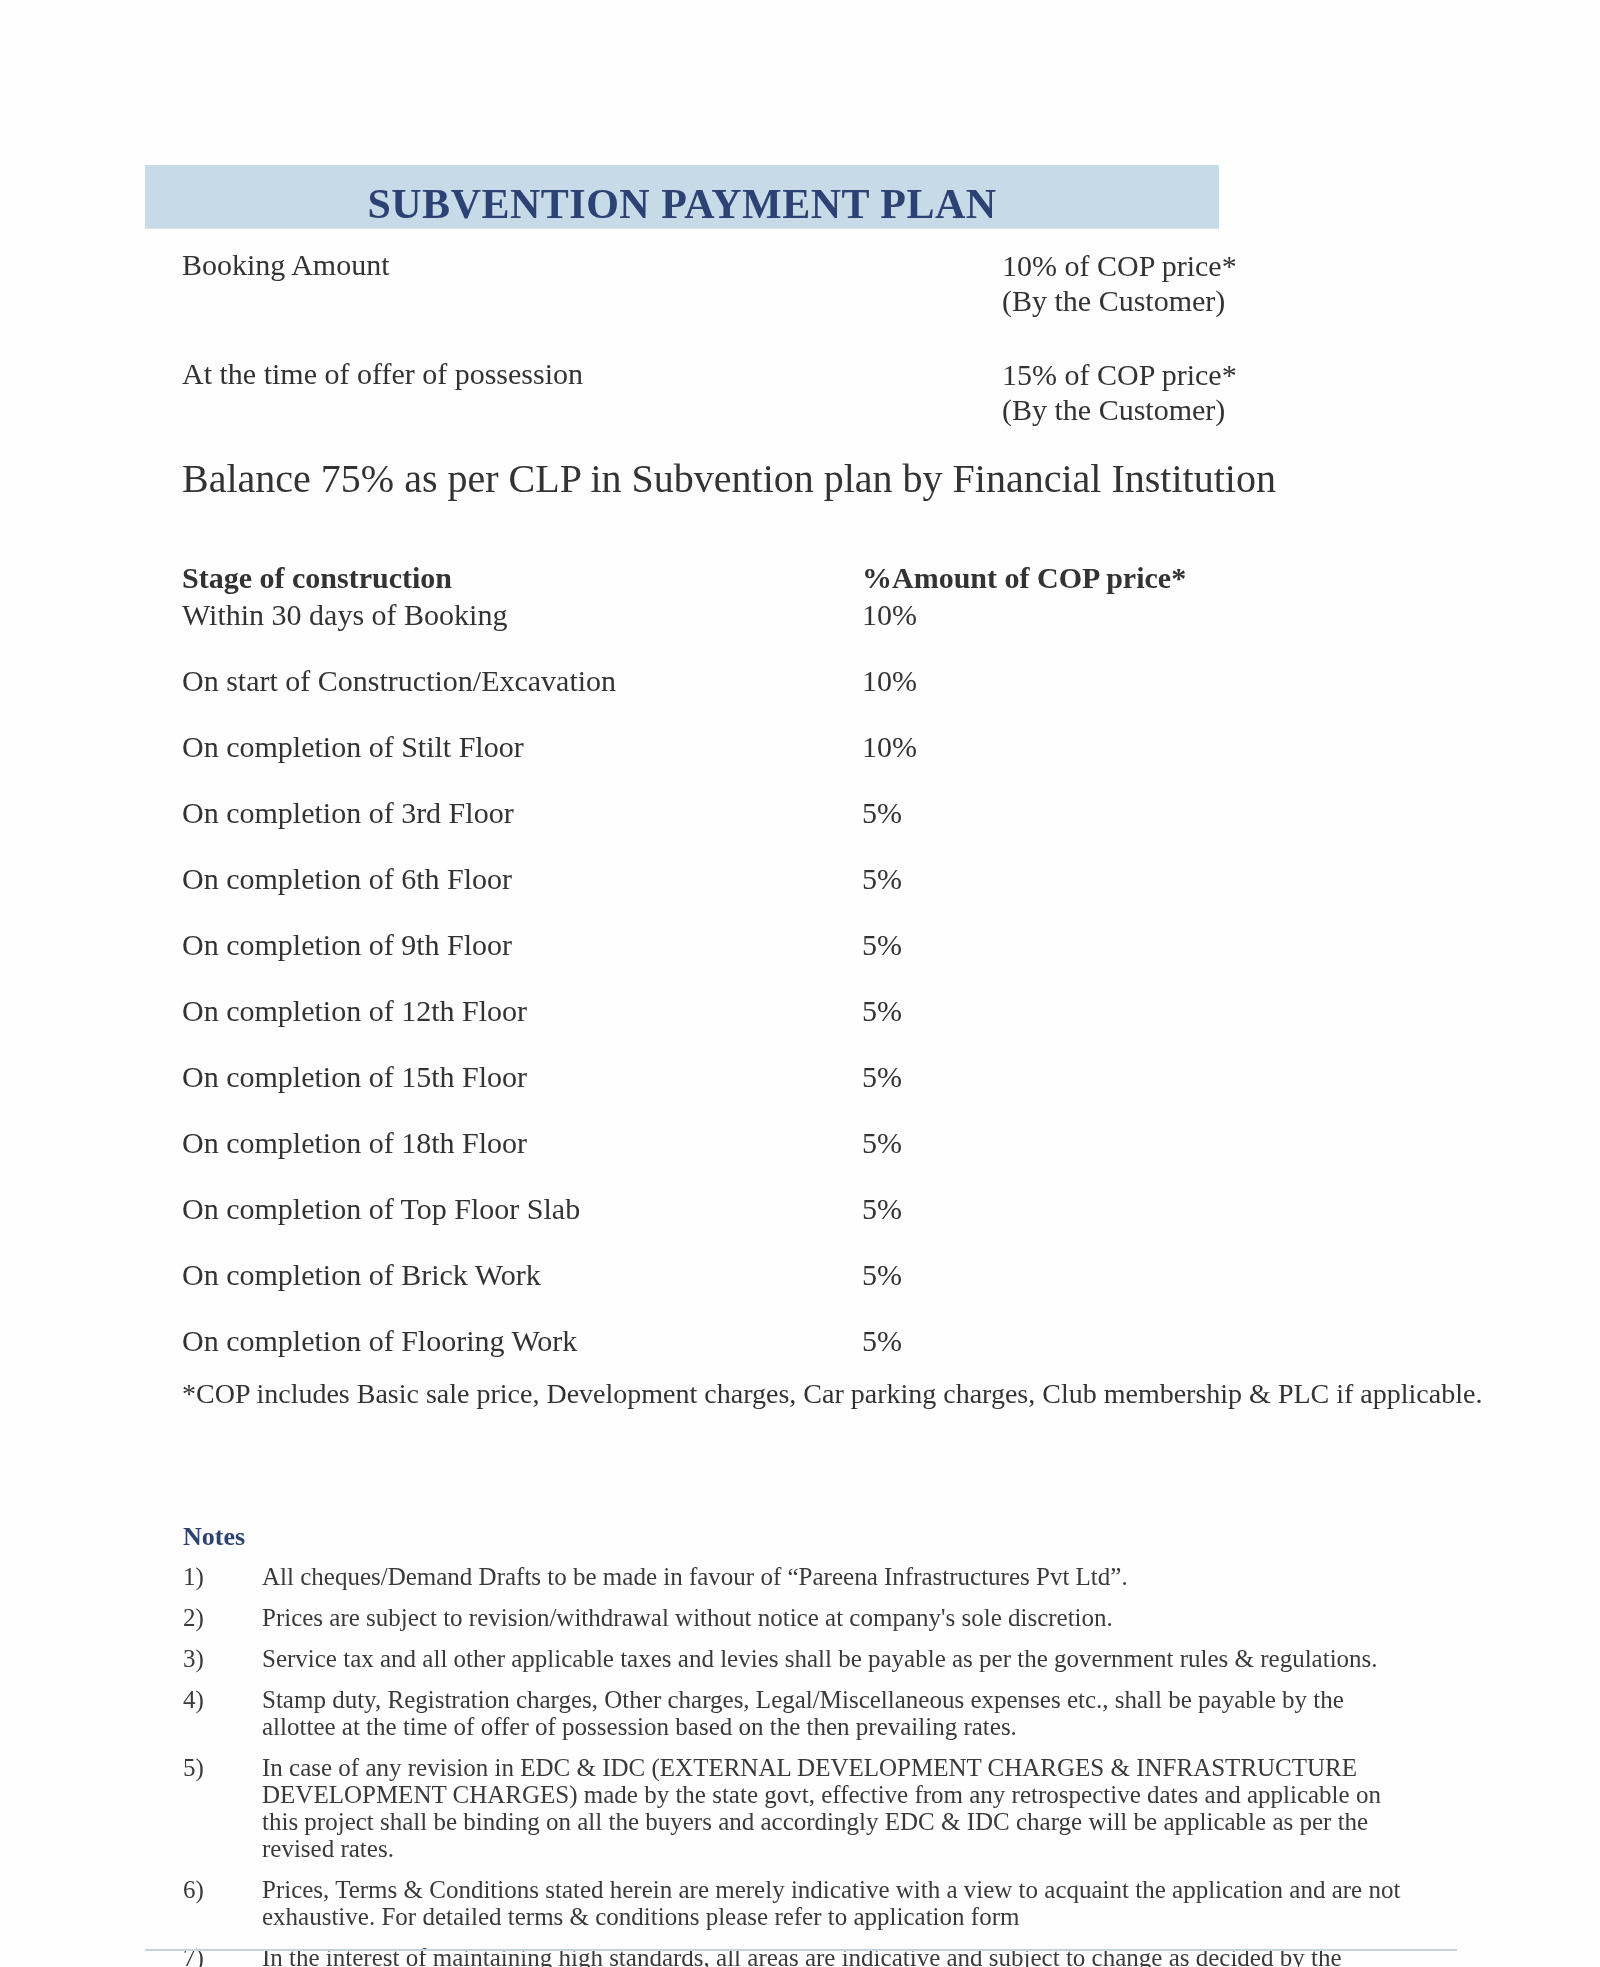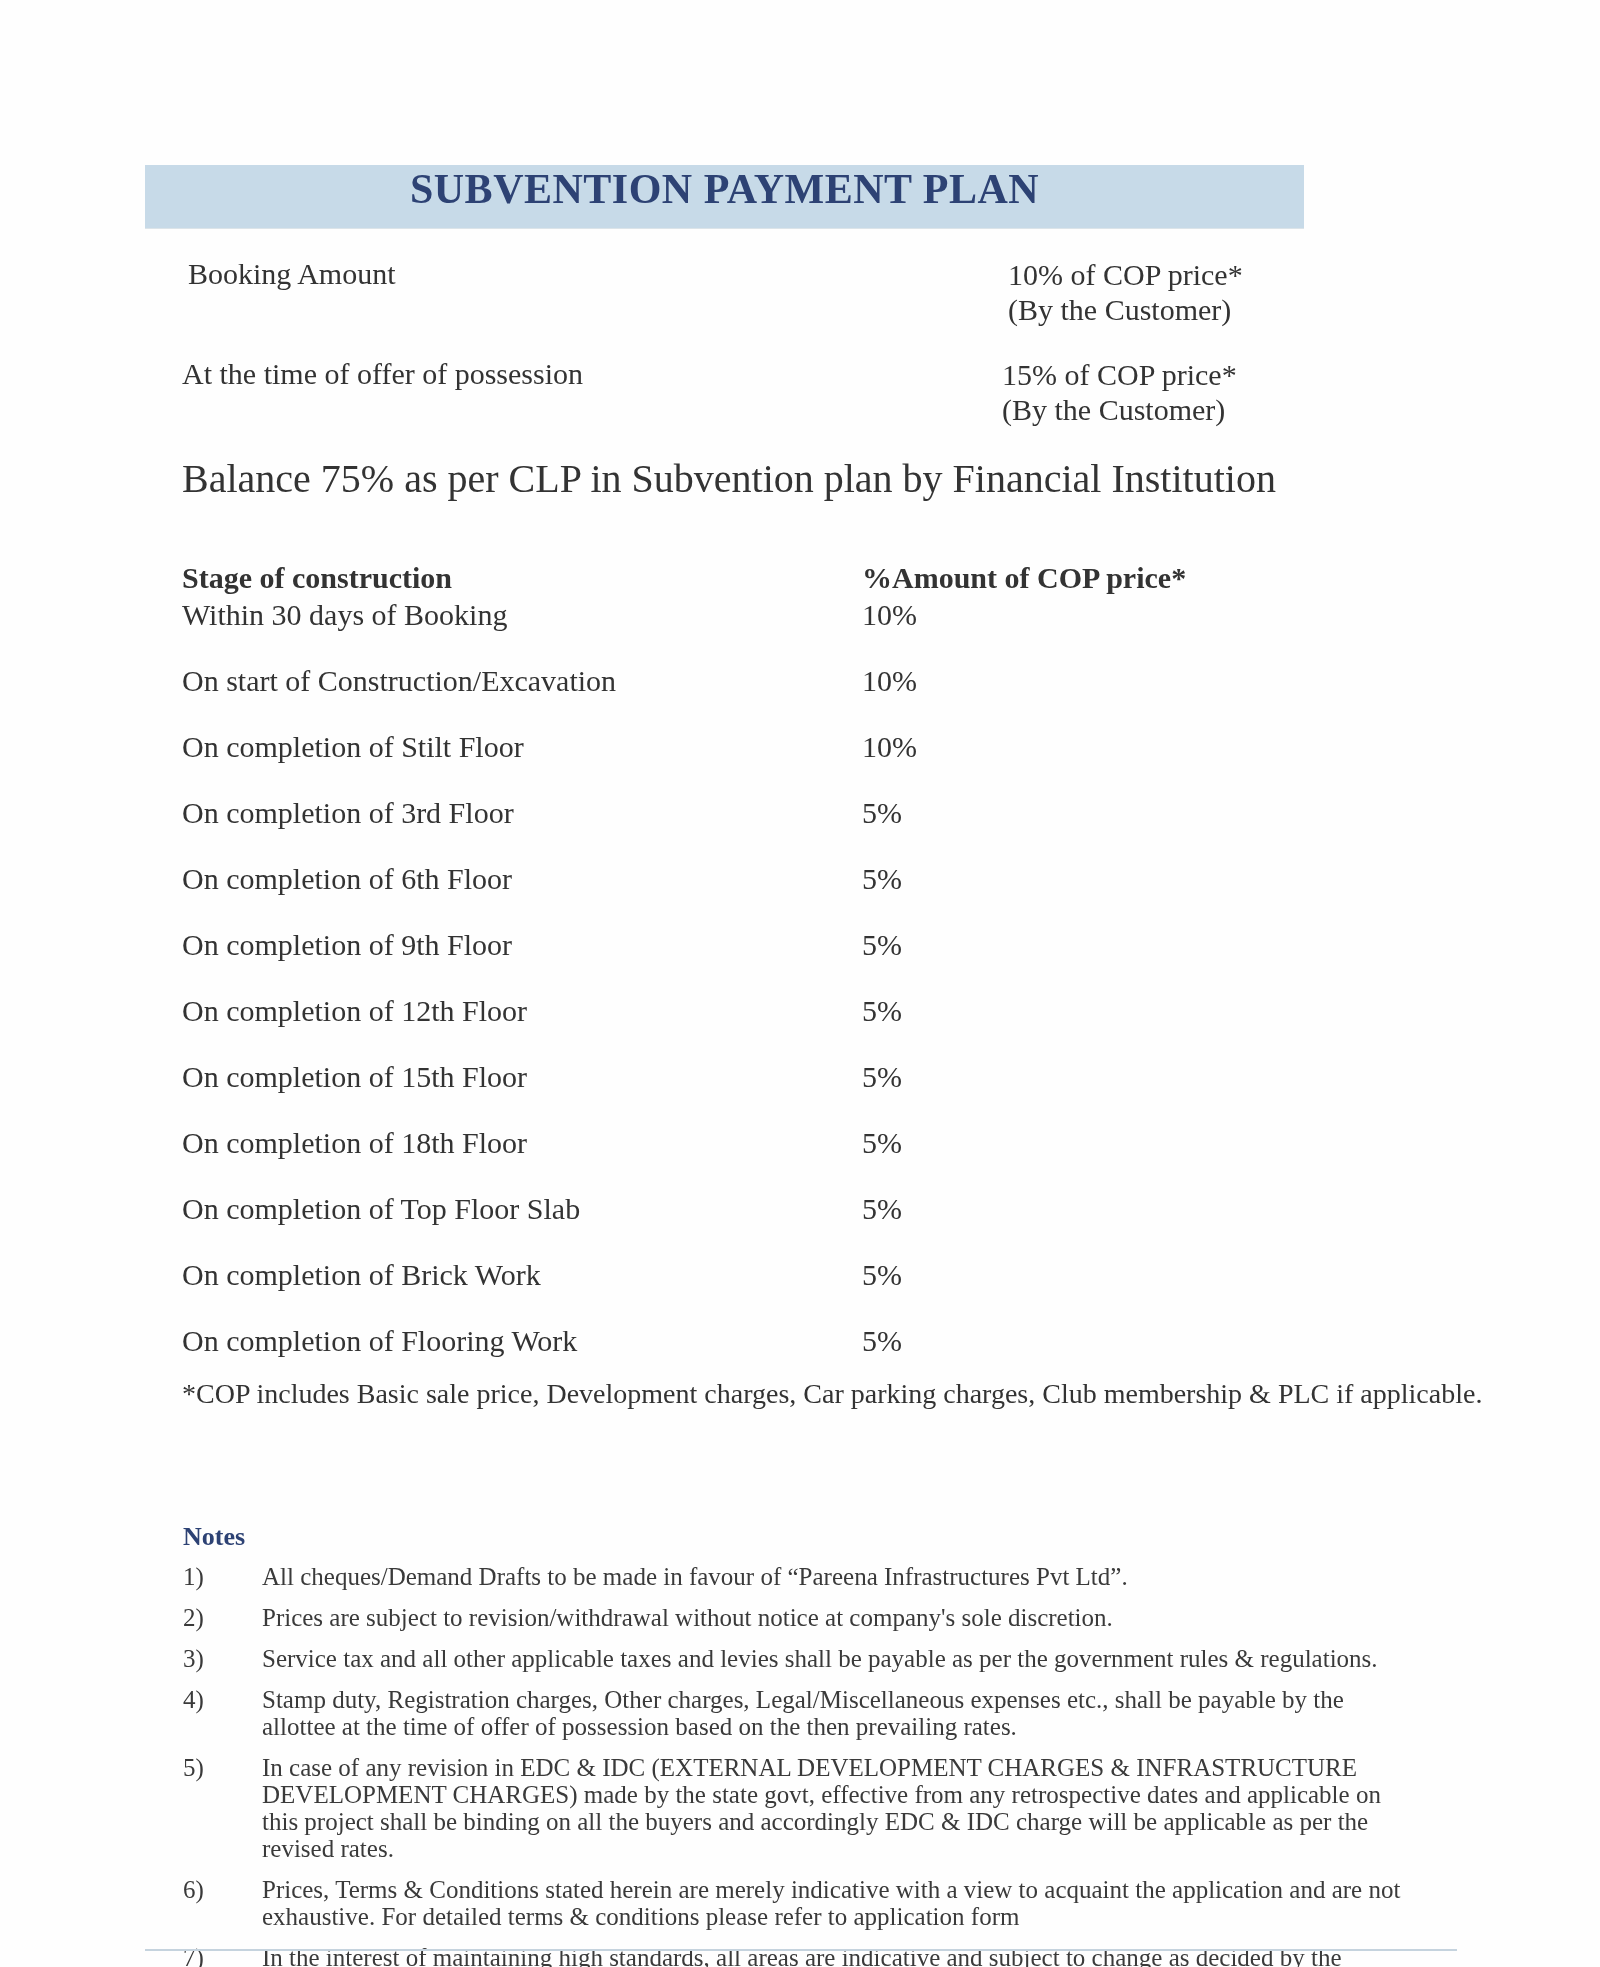--- a/index.html
+++ b/index.html
@@ -13,25 +13,25 @@
     height: 1967px;
     background: #fefefe;
     font-family: "Liberation Serif", "DejaVu Serif", serif;
     color: #333333;
     overflow: hidden;
   }
   .header-bar {
     position: absolute;
     left: 145px;
     top: 165px;
-    width: 1159px;
+    width: 1074px;
     height: 63px;
     background: #c7dae8;
     display: flex;
-    align-items: flex-start;
+    align-items: flex-end;
     justify-content: center;
     box-shadow: 0 1px 0 rgba(120,150,170,0.25);
   }
   .header-title {
     font-size: 42px;
     font-weight: bold;
     color: #2d4274;
     letter-spacing: 0.5px;
     white-space: nowrap;
   }
@@ -129,21 +129,21 @@
 </style>
 </head>
 <body>
 
 <div class="page">
 
   <div class="header-bar">
     <div class="header-title">SUBVENTION PAYMENT PLAN</div>
   </div>
 
-  <div class="intro-row" style="top:257px;margin-left:6px;">
+  <div class="intro-row" style="top:248px;">
     <span class="label">Booking Amount</span>
     <div class="intro-value">
       <div>10% of COP price*</div>
       <div>(By the Customer)</div>
     </div>
   </div>
 
   <div class="intro-row" style="top:357px;">
     <span class="label">At the time of offer of possession</span>
     <div class="intro-value">

